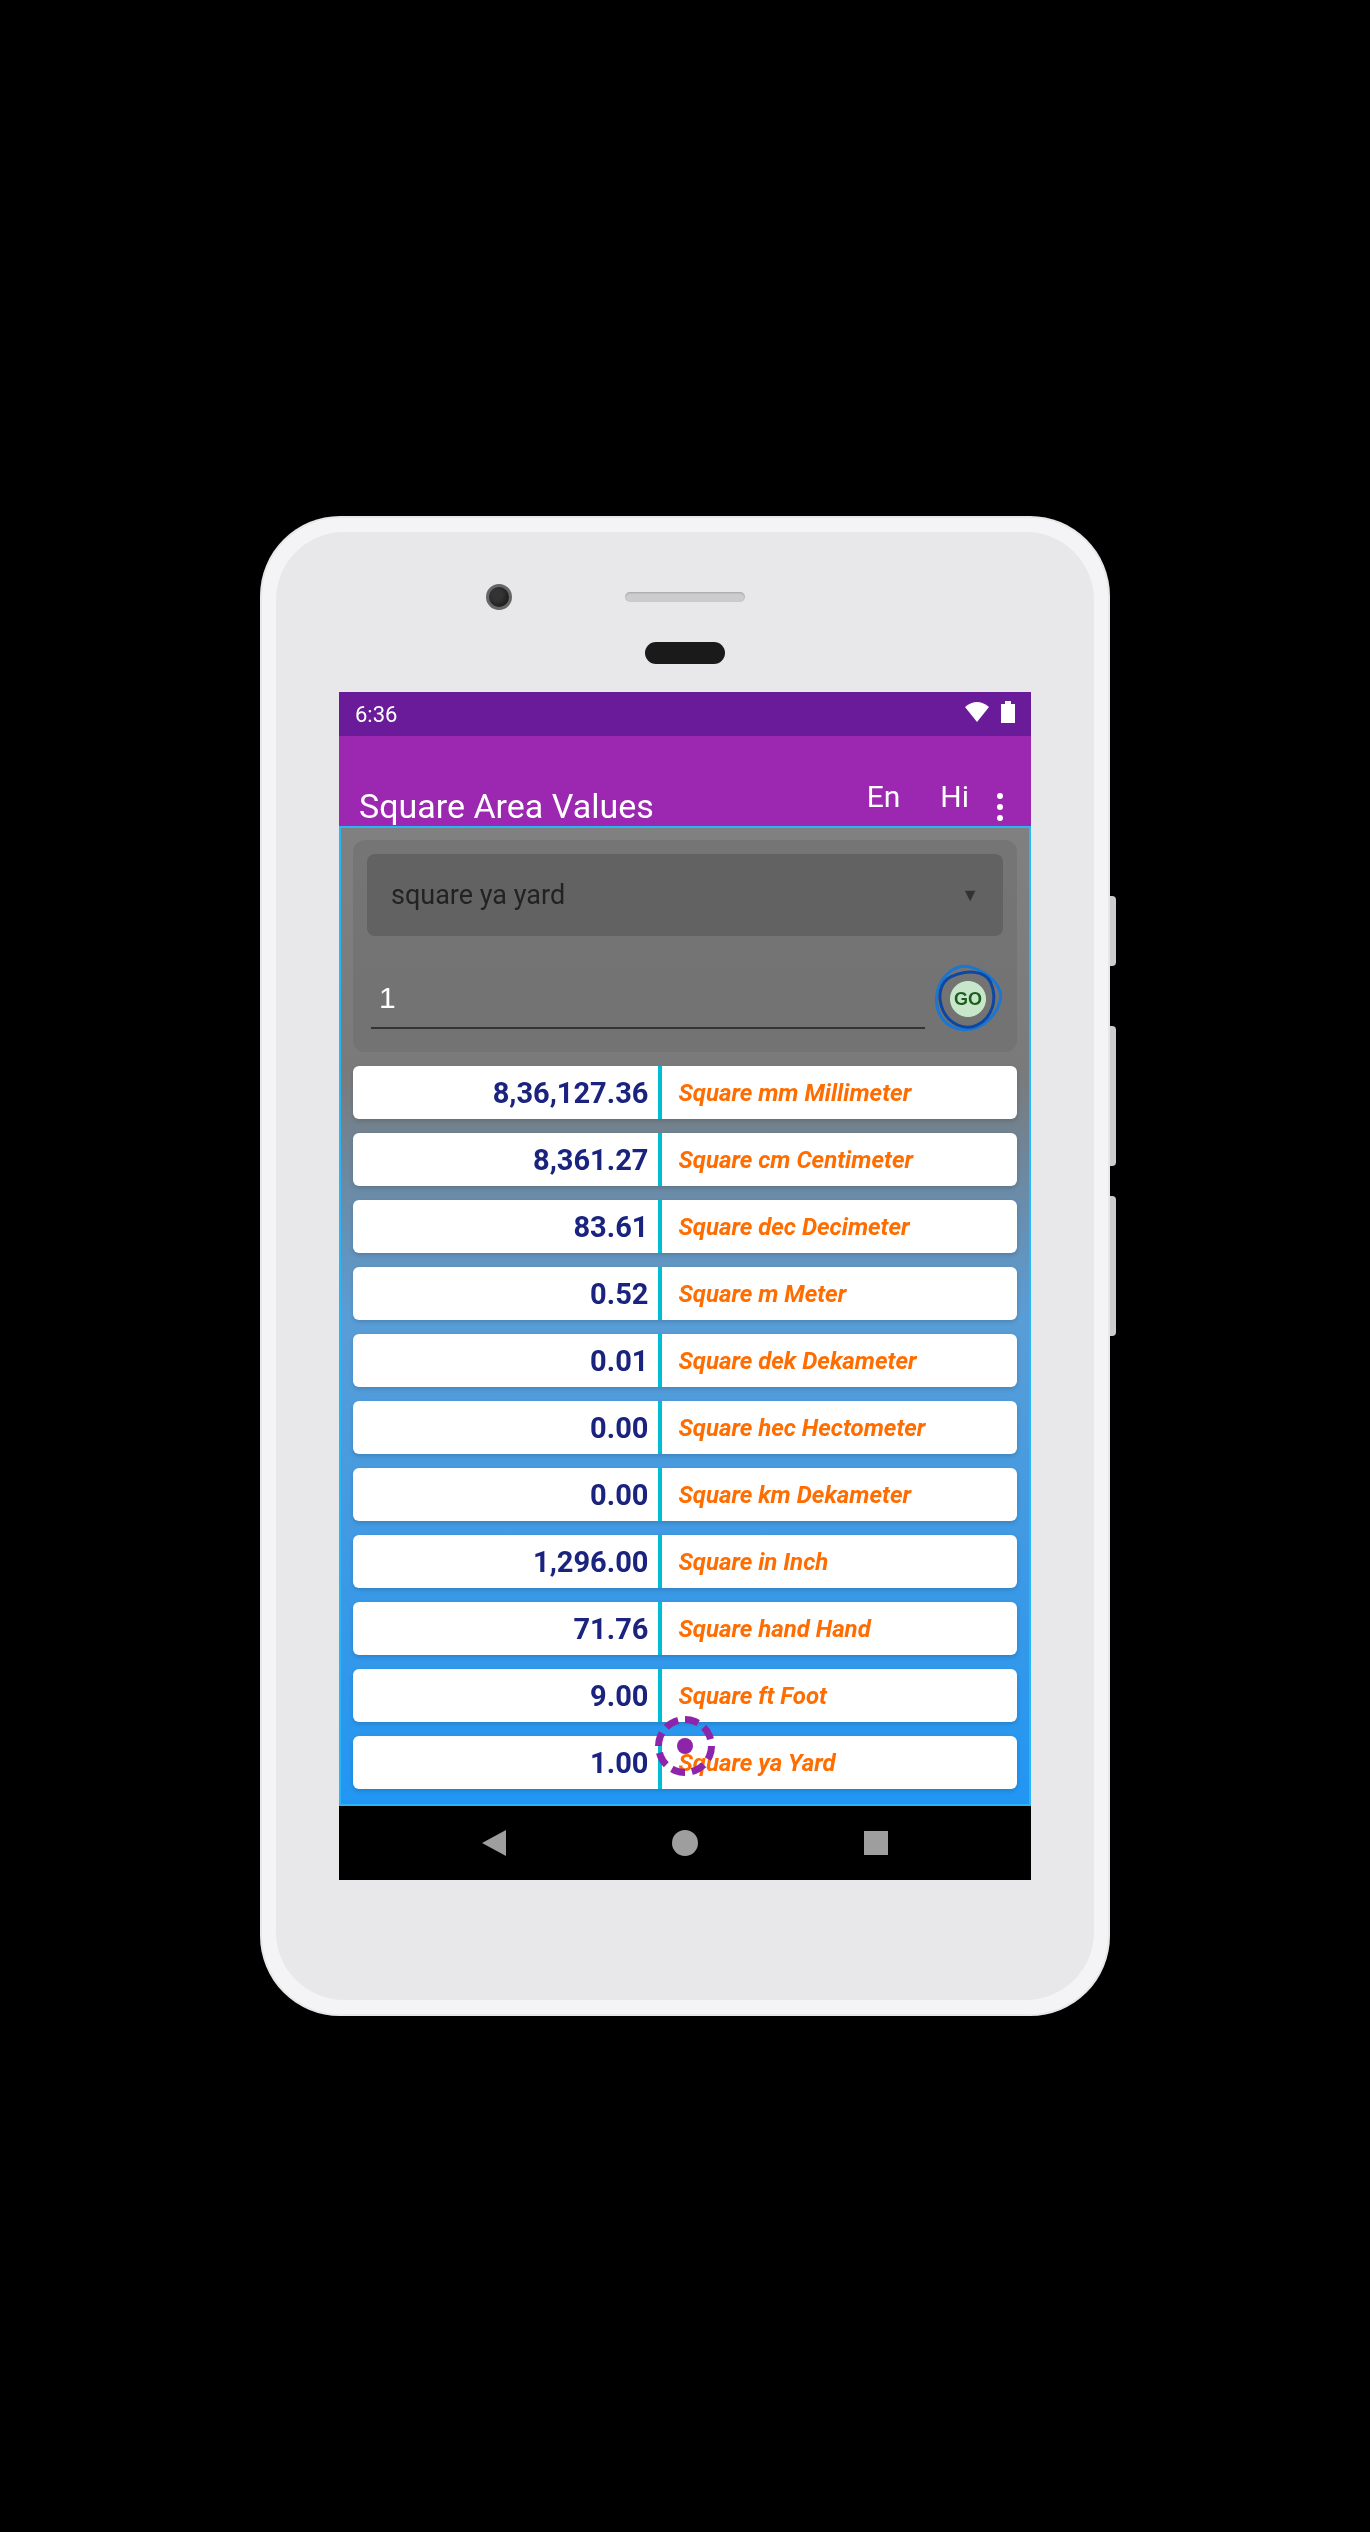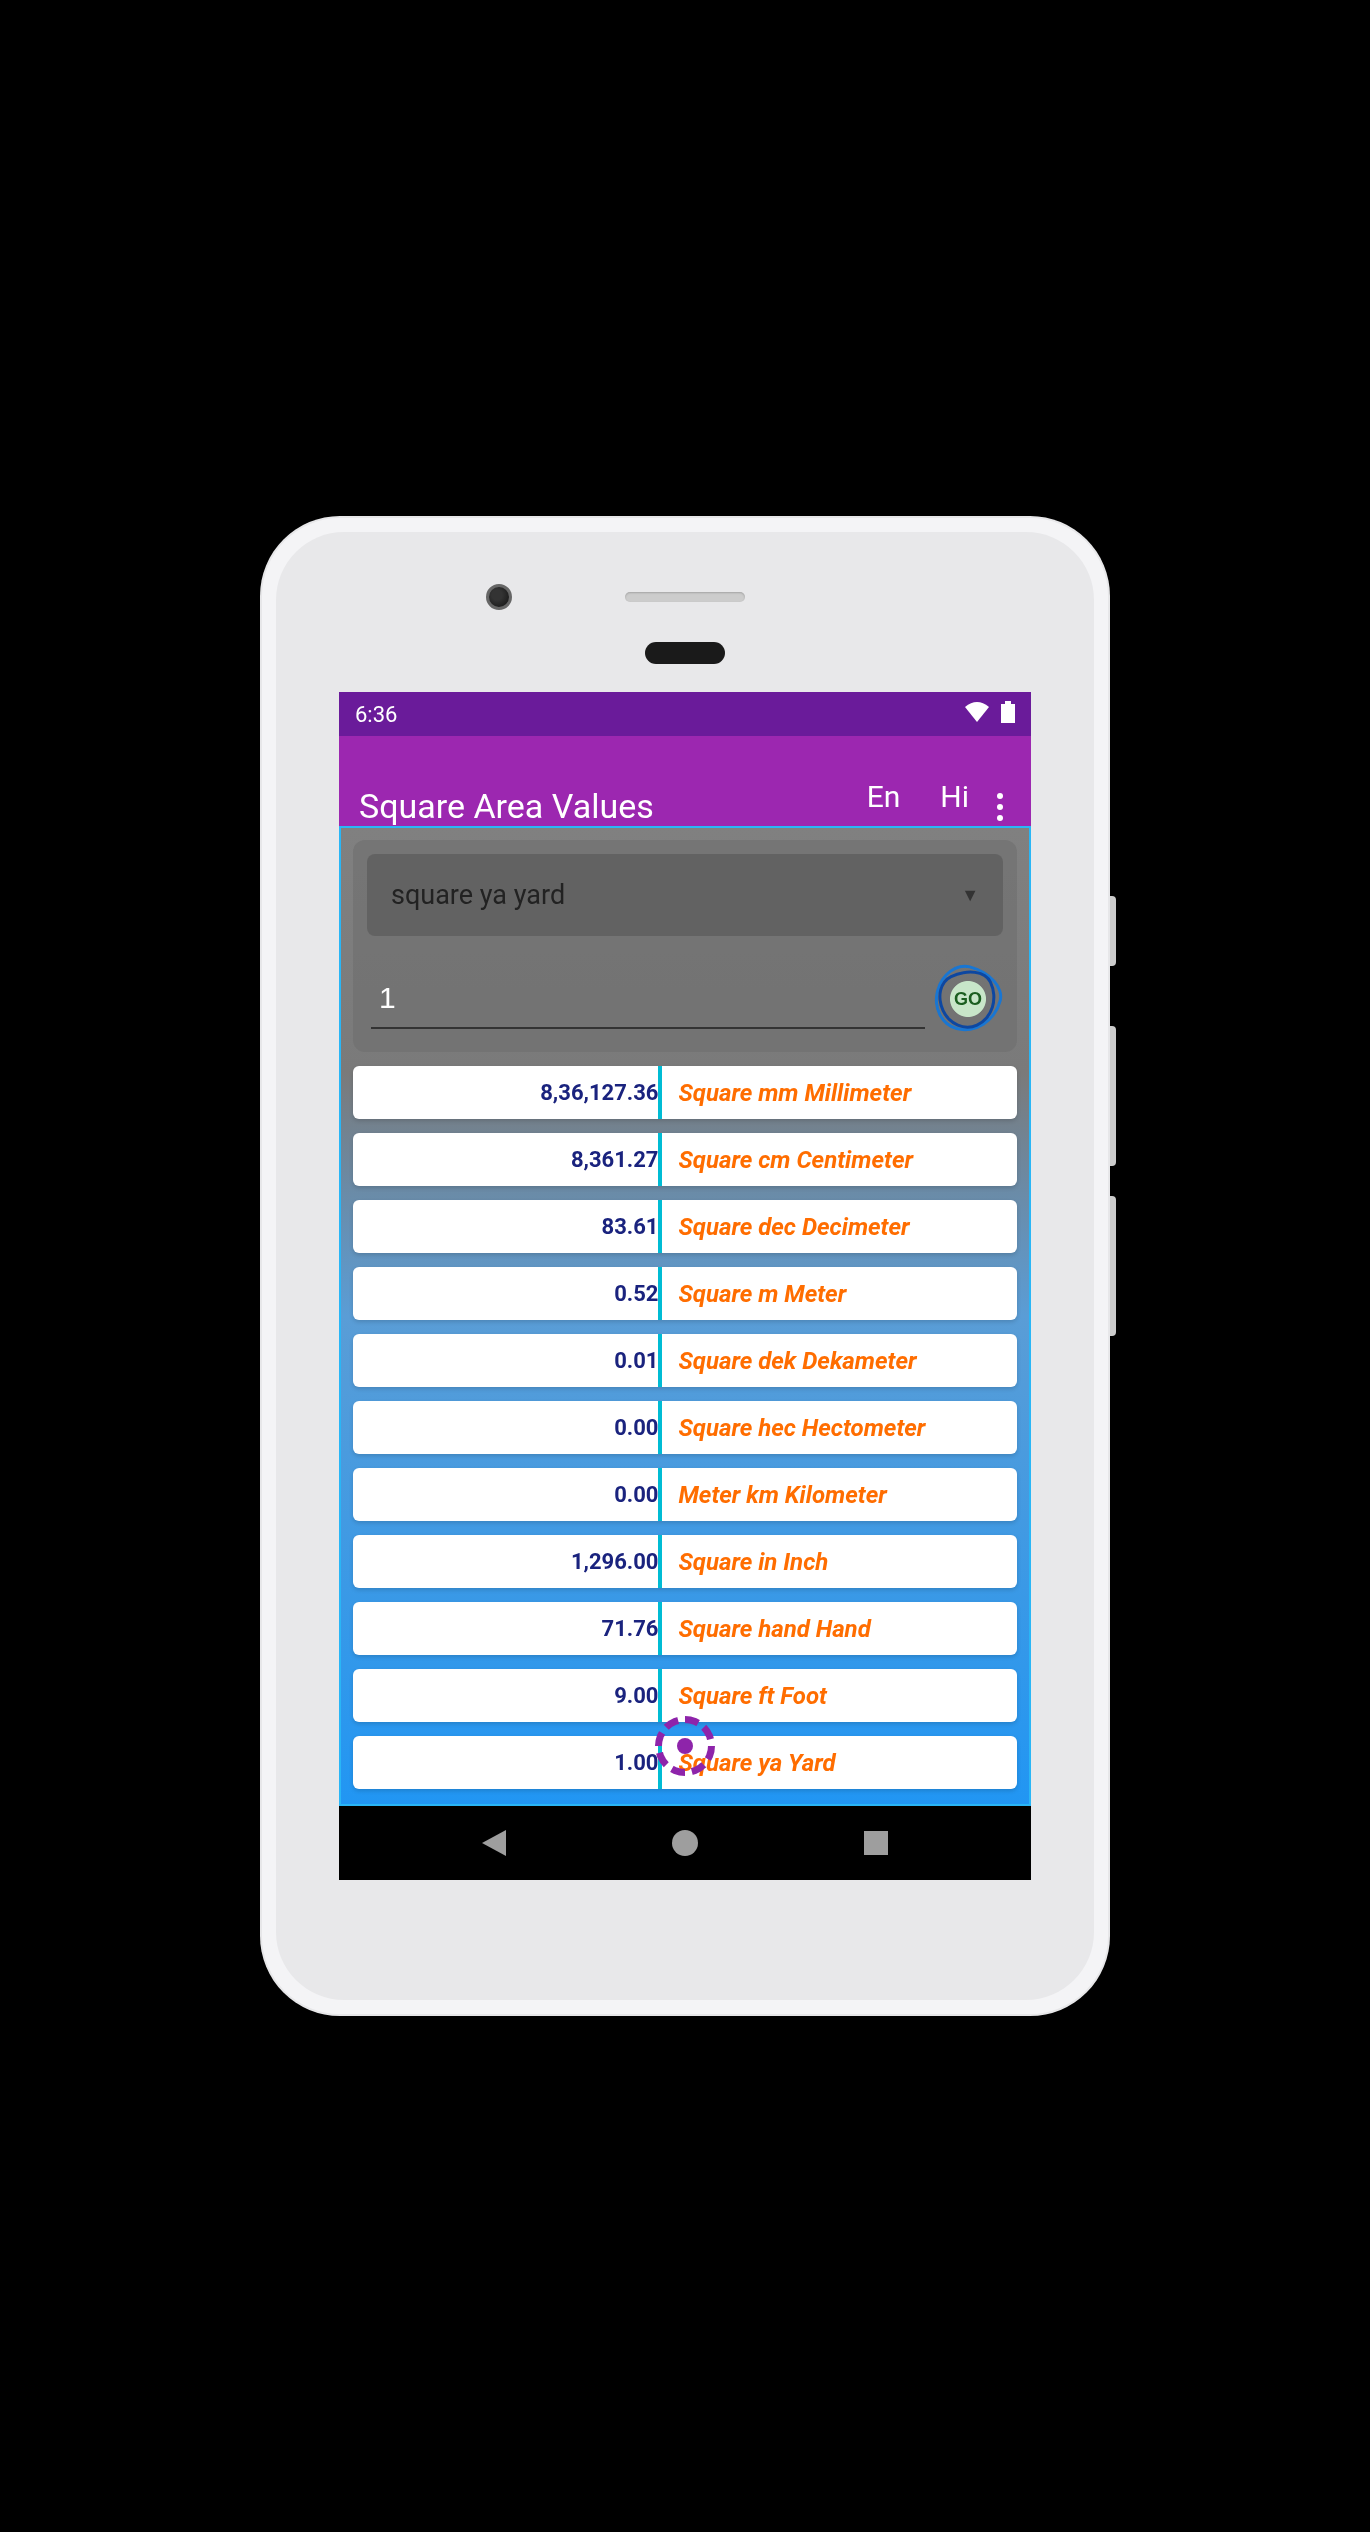--- a/index.html
+++ b/index.html
@@ -173,24 +173,25 @@
       height: 53px;
       display: flex;
       align-items: stretch;
       overflow: hidden;
       box-shadow: 0 2px 4px rgba(0,0,0,0.15);
     }
     .result-value {
       width: 46%;
       color: #1a237e;
       font-weight: 700;
-      font-size: 22px;
+      font-size: 29px;
       display: flex;
       align-items: center;
       justify-content: flex-end;
+      padding-right: 10px;
     }
     .divider {
       width: 4px;
       background: #00bcd4;
     }
     .result-label {
       flex: 1;
       color: #ff6d00;
       font-weight: 700;
       font-style: italic;
@@ -325,21 +326,21 @@
               <div class="result-label">Square dek Dekameter</div>
             </div>
             <div class="result-row">
               <div class="result-value">0.00</div>
               <div class="divider"></div>
               <div class="result-label">Square hec Hectometer</div>
             </div>
             <div class="result-row">
               <div class="result-value">0.00</div>
               <div class="divider"></div>
-              <div class="result-label">Meter km Kilometer</div>
+              <div class="result-label">Square km Dekameter</div>
             </div>
             <div class="result-row">
               <div class="result-value">1,296.00</div>
               <div class="divider"></div>
               <div class="result-label">Square in Inch</div>
             </div>
             <div class="result-row">
               <div class="result-value">71.76</div>
               <div class="divider"></div>
               <div class="result-label">Square hand Hand</div>

